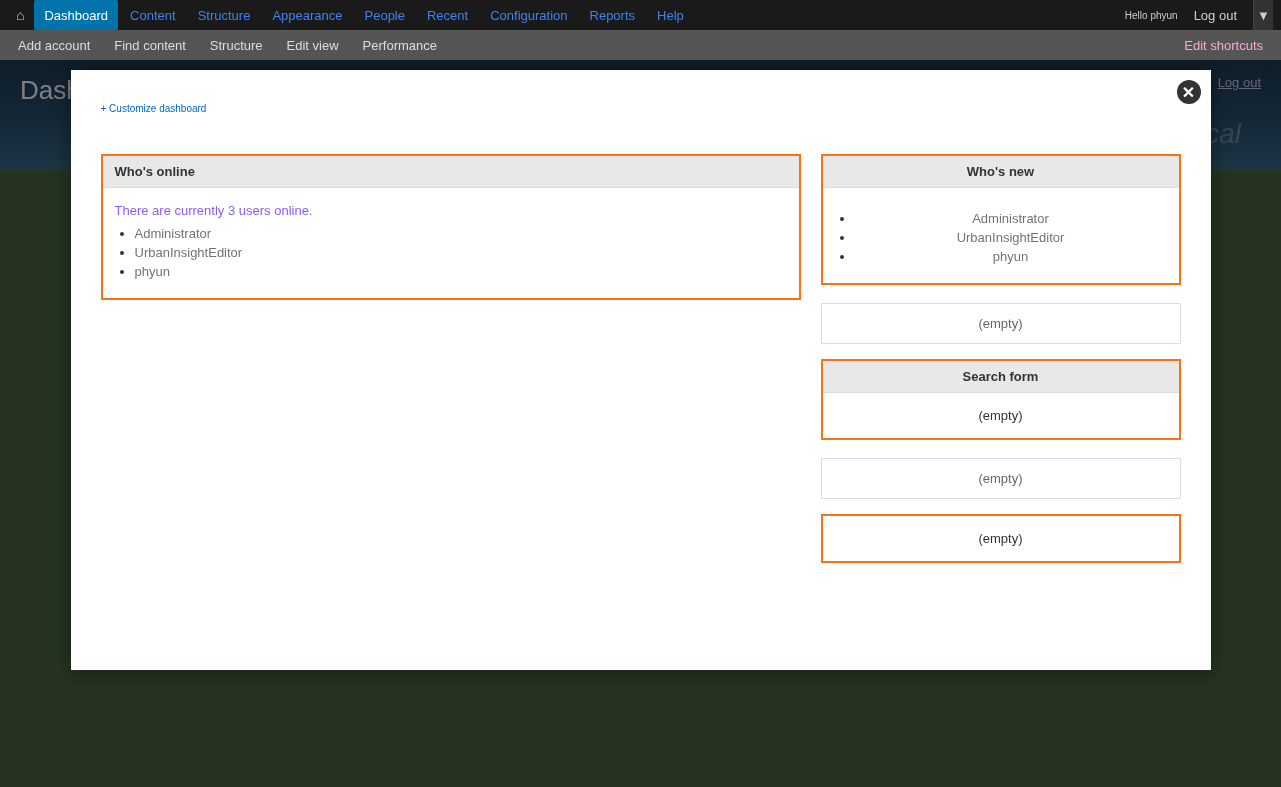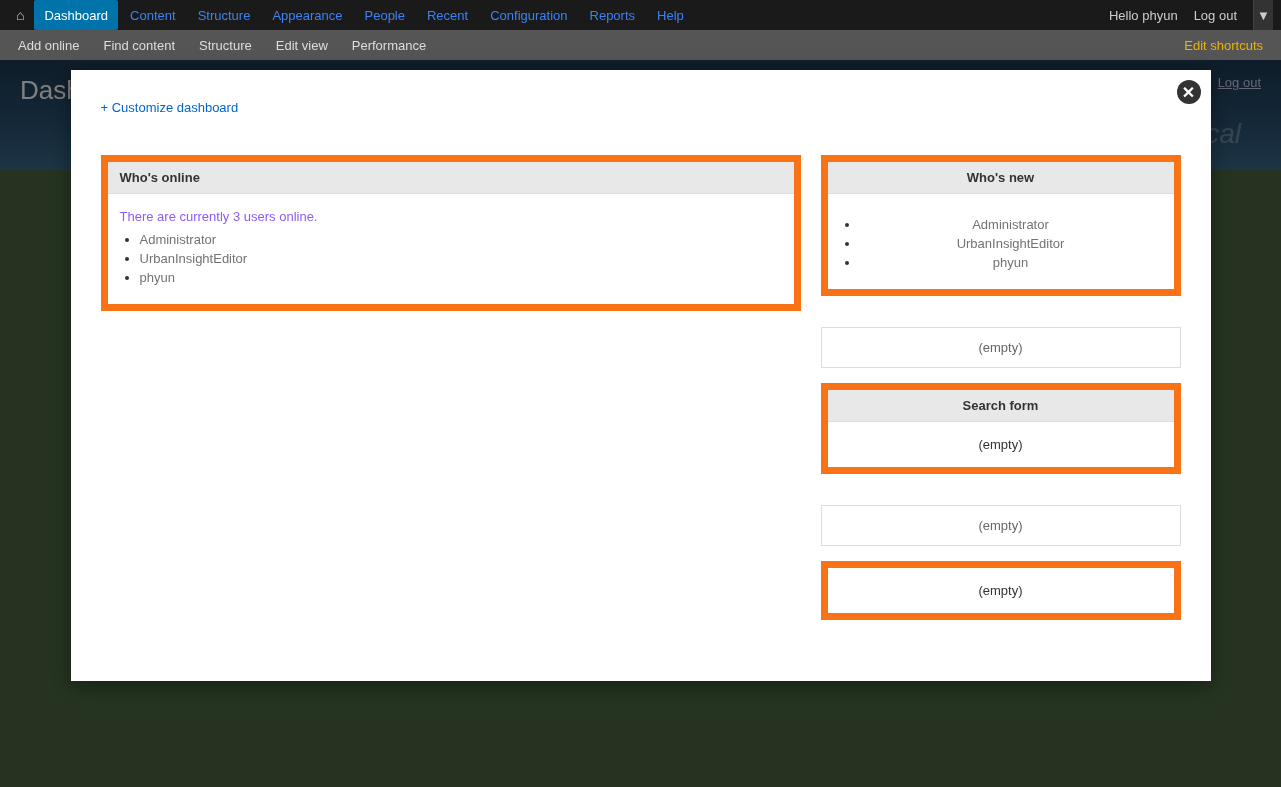--- a/index.html
+++ b/index.html
@@ -38,21 +38,21 @@
     .admin-nav-item.active {
       background: #0073aa;
       color: #fff;
     }
     .home-icon {
       color: #ccc;
       font-size: 14px;
       padding: 4px 8px;
       cursor: pointer;
     }
-    .hello-text { color: #ccc; font-size: 13px; }
+    .hello-text { color: #ccc; font-size: 10px; }
     .logout-btn {
       color: #ccc;
       font-size: 13px;
       cursor: pointer;
       padding: 4px 8px;
     }
     .dropdown-arrow {
       background: #333;
       color: #ccc;
       width: 20px;
@@ -75,21 +75,21 @@
     }
     .secondary-bar-left { display: flex; align-items: center; gap: 4px; }
     .secondary-nav-item {
       color: #ddd;
       padding: 4px 10px;
       font-size: 13px;
       cursor: pointer;
       text-decoration: none;
     }
     .edit-shortcuts {
-      color: #eab308;
+      color: #f9a8d4;
       font-size: 13px;
       cursor: pointer;
       padding: 4px 10px;
     }
 
     
     .dashboard-header {
       background: linear-gradient(180deg, #1c3a52 0%, #2a5273 60%, #3a6b8a 100%);
       height: 110px;
       position: relative;
@@ -182,41 +182,41 @@
     .breadcrumb a {
       color: #0066cc;
       text-decoration: none;
     }
     .breadcrumb .sep { margin: 0 4px; color: #999; }
 
     
     .customize-link {
       color: #0066cc;
       text-decoration: none;
-      font-size: 13px;
+      font-size: 10px;
       margin-bottom: 20px;
       display: inline-block;
     }
 
     
     .modal-body {
       margin-top: 10px;
     }
     .dashboard-grid {
       display: flex;
       gap: 20px;
       margin-top: 20px;
     }
     .col-left { flex: 1; }
     .col-right { width: 360px; flex-shrink: 0; text-align: center; }
 
     
     .panel {
-      border: 7px solid #f97316;
-      margin-bottom: 31px;
+      border: 2px solid #f97316;
+      margin-bottom: 18px;
     }
     .panel-header {
       background: #e8e8e8;
       padding: 8px 12px;
       font-size: 13px;
       font-weight: bold;
       color: #333;
       border-bottom: 1px solid #ddd;
     }
     .panel-body {
@@ -268,21 +268,21 @@
   </div>
   <div class="admin-bar-right">
     <span class="hello-text">Hello phyun</span>
     <span class="logout-btn">Log out</span>
     <div class="dropdown-arrow">▼</div>
   </div>
 </div>
 
 <div class="secondary-bar">
   <div class="secondary-bar-left">
-    <a class="secondary-nav-item">Add online</a>
+    <a class="secondary-nav-item">Add account</a>
     <a class="secondary-nav-item">Find content</a>
     <a class="secondary-nav-item">Structure</a>
     <a class="secondary-nav-item">Edit view</a>
     <a class="secondary-nav-item">Performance</a>
   </div>
   <span class="edit-shortcuts">Edit shortcuts</span>
 </div>
 
 <div class="dashboard-header">
   <div>

